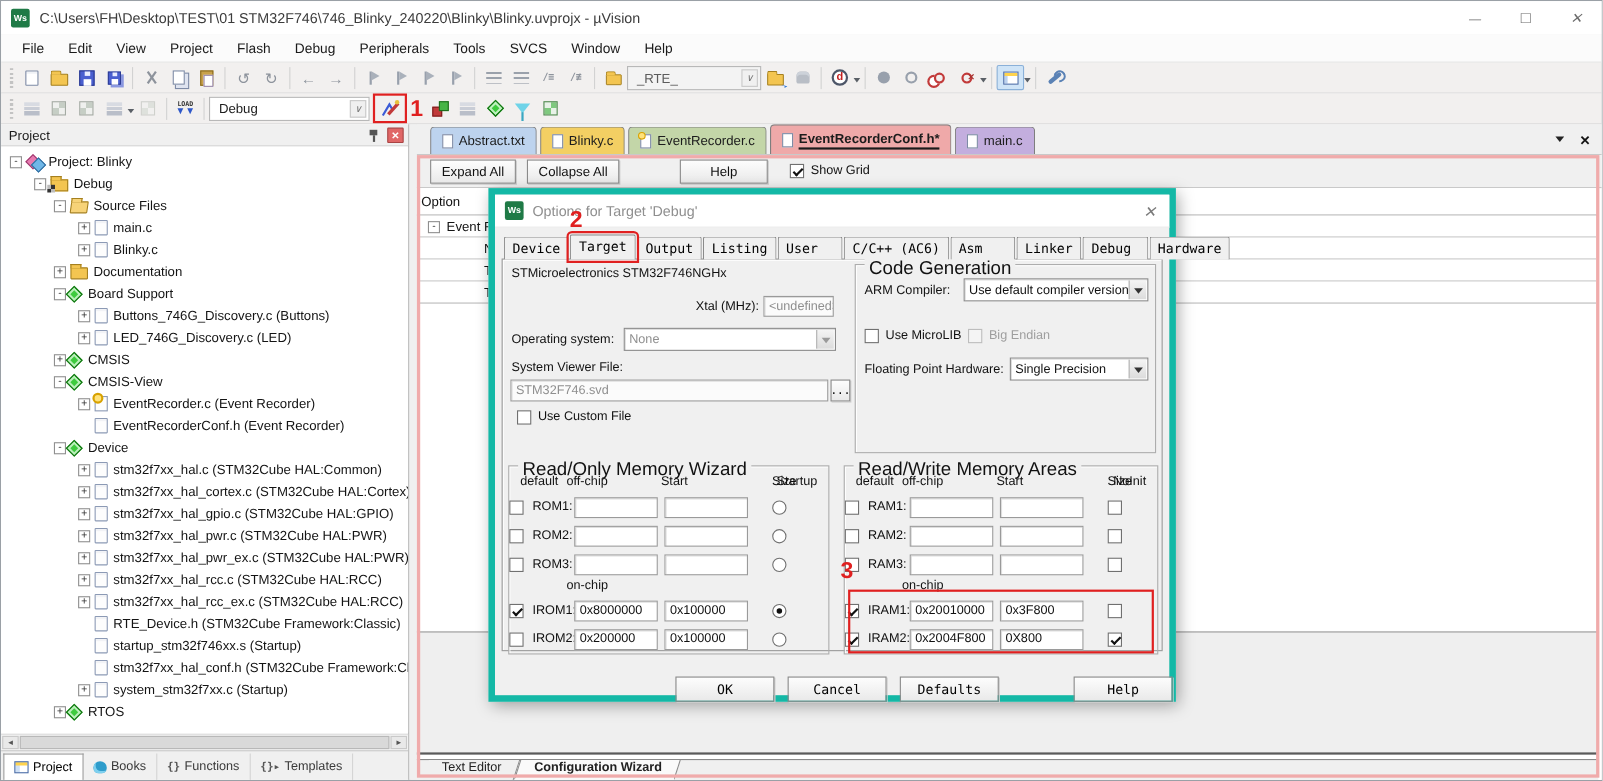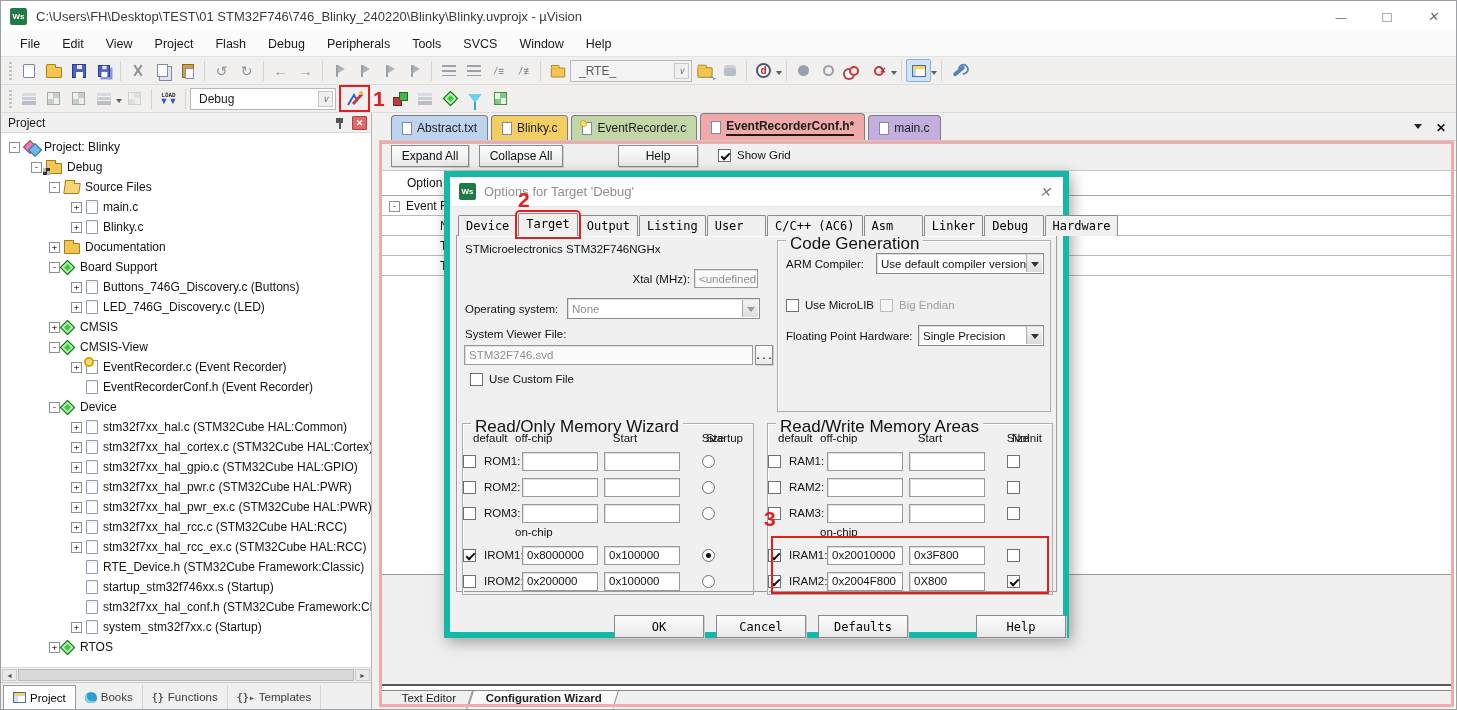--- a/index.html
+++ b/index.html
@@ -139,21 +139,21 @@
   .ftab.active span.fl{font-weight:bold;border-bottom:2px solid #1a1a1a;padding-bottom:1px}
   .tab-ctls{position:absolute;right:10px;top:8px;display:flex;gap:14px;align-items:center}
   .tc-menu{border:4px solid transparent;border-top:5px solid #222}
   .tc-close{color:#111;font:bold 12px "Liberation Sans",sans-serif}
   .tc-close::after{content:"✕"}
 
   .workspace{position:absolute;left:0;top:28px;right:0;bottom:0;background:#fff}
   .wtb{position:absolute;left:0;top:0;right:0;height:30px;background:#f0f0f0;border-bottom:1px solid #c9c9c9}
   .wbtn{position:absolute;top:4px;height:22px;border:1px solid #8a8a8a;background:linear-gradient(#fdfdfd,#e9e9e9);font-size:12px;color:#111;display:flex;align-items:center;justify-content:center;box-shadow:1px 1px 0 #cfcfcf}
   .whead{position:absolute;left:0;top:30px;right:3px;height:25px;background:#fff;border-bottom:1px solid #a8a8a8;display:flex;align-items:center}
-  .whead .wh-label{font-size:12px;color:#111;margin-left:28px}
+  .whead .wh-label{font-size:12px;color:#111;margin-left:4px}
   .coldiv{position:absolute;left:184px;top:3px;bottom:3px;width:1px;background:#c9c9c9}
   .grow{position:absolute;left:2px;right:5px;height:20px;border-bottom:1px solid #b9b9b9;background:#fff}
   .wtree{position:absolute;left:0;top:55px;width:200px}
   .witem{height:20px;display:flex;align-items:center;white-space:nowrap;background:transparent}
   .witem .tlabel{font-size:12px;color:#141414;margin-left:6px}
   .w0{padding-left:10px}.w1{padding-left:44px}
   .wdesc{position:absolute;left:0;right:3px;top:433px;height:112px;background:#efefef;border-top:1px solid #9a9a9a;border-bottom:2px solid #5a5a5a}
   .vtabs{position:absolute;left:0;right:3px;top:549px;height:19px;background:#f0f0f0;display:flex;align-items:stretch;padding-left:8px;border-top:1px solid #888}
   .vtab{padding:1px 14px 0;font-size:11.5px;color:#222;border-right:1px solid #8a8a8a;transform:skewX(-18deg);background:#f0f0f0}
   .vtab>span{display:inline-block;transform:skewX(18deg)}
@@ -184,21 +184,21 @@
   .cb.on::after{content:"";position:absolute;left:2px;top:3px;width:7px;height:3px;border-left:2px solid #111;border-bottom:2px solid #111;transform:rotate(-45deg)}
   .cb.dis{border-color:#bdbdbd;background:#f4f4f4}
   .cblock{position:absolute;display:flex;align-items:flex-start;gap:6px;font-size:11.5px;color:#111}
   .cblock.dis{color:#9e9e9e}
   .radio{width:13px;height:13px;border:1px solid #707070;border-radius:50%;background:#fff;position:relative;flex:none}
   .radio.on::after{content:"";position:absolute;left:3px;top:3px;width:5px;height:5px;border-radius:50%;background:#111}
   .grpbox{position:absolute;border:1px solid #adadad;box-shadow:inset 1px 1px 0 #fff}
   .glegend{position:absolute;top:-7px;left:8px;background:#f0f0f0;padding:0 4px;font-size:17px;color:#111;white-space:nowrap}
   .ghead{position:relative;height:16px;margin-top:8px;font-size:11.5px;color:#111}
   .ghead span{position:absolute;top:0}
-  .h0{left:10px}.h1{left:52px}.h2{left:124px;width:76px;text-align:center}.h3{left:212px;width:76px;text-align:center}.h4{right:10px}
+  .h0{left:10px}.h1{left:52px}.h2{left:112px;width:76px;text-align:center}.h3{left:212px;width:76px;text-align:center}.h4{right:10px}
   .mrow{display:flex;align-items:center;height:26px;}
   .mlab{width:46px;padding-left:8px;font-size:11.5px;color:#111}
   .mstart,.msize{position:static;width:76px;height:19px;margin-right:6px;flex:none}
   .mend{margin-left:16px}
   .onchip{height:16px;padding-left:52px;font-size:11.5px;color:#111}
   .iram-box{position:absolute;left:3px;top:112px;width:278px;height:58px;border:2px solid #e02020;z-index:3;pointer-events:none}
   .step3{position:absolute;left:-4px;top:84px;color:#e02020;font:bold 21px/1 "Liberation Sans",sans-serif;z-index:3}
   .btn95{position:absolute;top:438px;width:90px;height:23px;background:linear-gradient(#fdfdfd,#e9e9e9);border:1px solid #8a8a8a;box-shadow:1px 1px 0 #cfcfcf;font:12px "DejaVu Sans Mono",monospace;color:#000;display:flex;align-items:center;justify-content:center}
 </style>
 </head>

